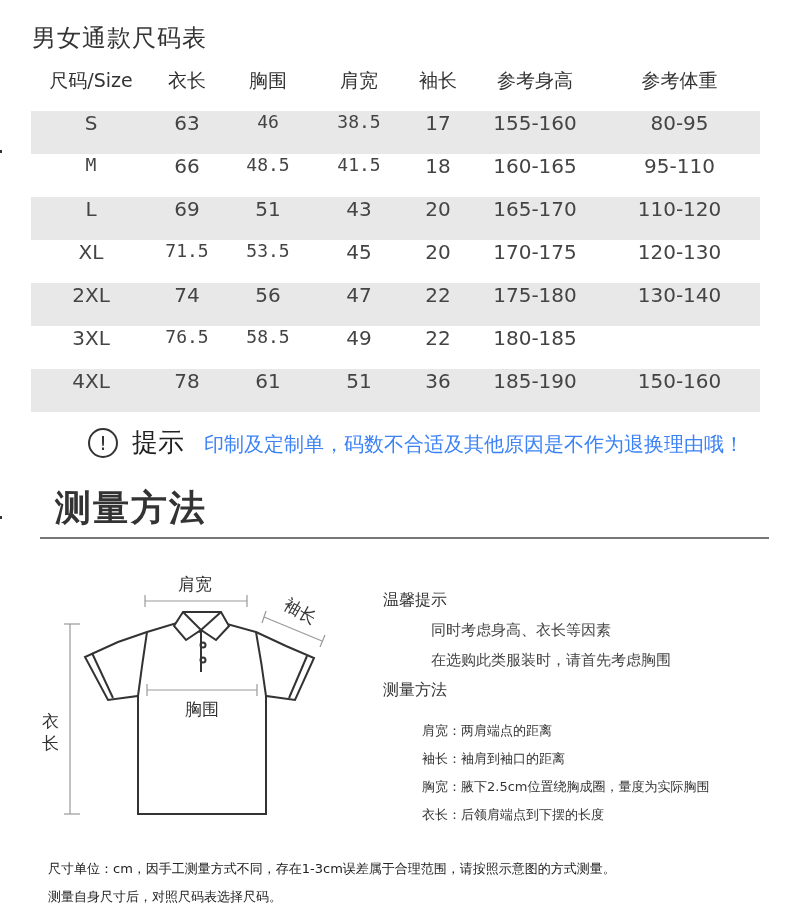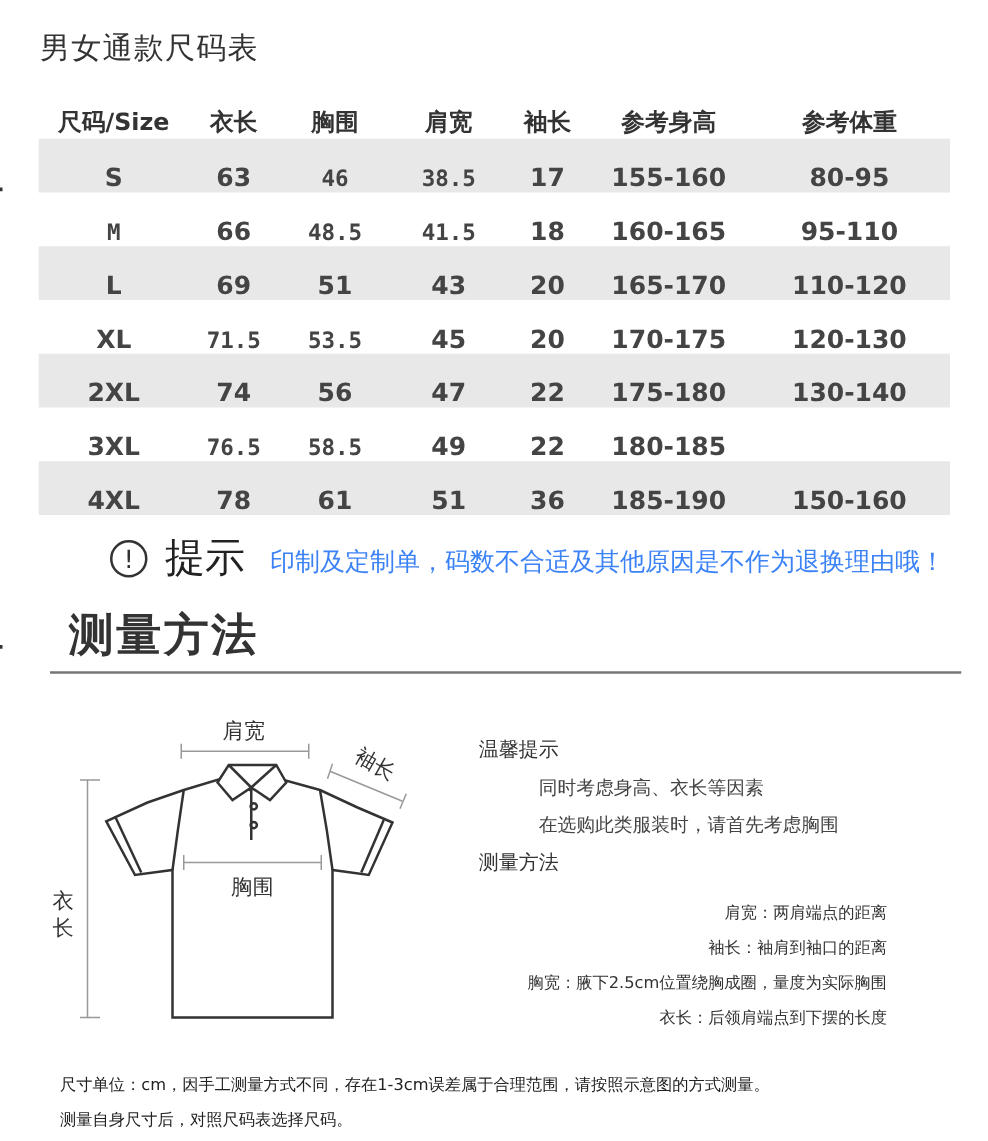--- a/index.html
+++ b/index.html
@@ -2,54 +2,54 @@
 <html><head>
 <meta charset="utf-8">
 <style>
   * { margin:0; padding:0; box-sizing:border-box; }
   html, body { width:790px; height:913px; background:#ffffff; overflow:hidden; }
   body { position:relative; font-family:"DejaVu Sans", "Liberation Sans", sans-serif; color:#333; }
 
   .title { position:absolute; left:32px; top:22px; font-size:24px; color:#333; letter-spacing:1px; }
 
   .table { position:absolute; left:31px; top:68px; width:729px; }
-  .trow { display:flex; height:43px; align-items:flex-end;font-weight:bold; }
+  .trow { display:flex; height:43px; align-items:flex-start; }
   .trow.head { height:43px; }
   .trow.striped { background:#e8e8e8; }
   .cell { text-align:center; font-size:20px; color:#444; white-space:nowrap; }
   .head .cell { font-size:19px; color:#333; }
   .c0 { width:120px; }
   .c1 { width:72px; }
   .c2 { width:90px; }
   .c3 { width:92px; }
   .c4 { width:66px; }
   .c5 { width:128px; }
   .c6 { width:161px; }
   .mono { font-family:"DejaVu Sans Mono", monospace; font-size:18px; }
 
   .tip { position:absolute; left:88px; top:425px; display:flex; align-items:center; }
   .tip-icon { width:30px; height:30px; border:2px solid #333; border-radius:50%; display:flex; align-items:center; justify-content:center; font-size:20px; font-weight:normal; color:#333; }
-  .tip-title { font-size:32px; color:#222; margin-left:14px; }
+  .tip-title { font-size:26px; color:#222; margin-left:14px; }
   .tip-text { font-size:20px; color:#3b82f6; margin-left:20px; margin-top:4px; }
 
   .section-title { position:absolute; left:55px; top:484px; font-size:36px; font-weight:bold; color:#333; letter-spacing:2px; }
   .section-rule { position:absolute; left:40px; top:537px; width:729px; height:2px; background:#777; }
 
   .diagram { position:absolute; left:30px; top:560px; width:320px; height:270px; }
   .diagram svg { position:absolute; left:0; top:0; }
   .dlabel { position:absolute; font-size:17px; color:#333; }
   .lbl-shoulder { left:148px; top:13px; }
   .lbl-sleeve { left:253px; top:40px; transform:rotate(30deg); }
   .lbl-chest { left:155px; top:138px; }
   .lbl-length { left:12px; top:150px; width:18px; line-height:22px; font-size:17px; }
 
   .guide { position:absolute; left:383px; top:585px; }
   .guide .h { font-size:16px; color:#333; height:30px; line-height:30px; }
   .guide .p { font-size:15px; color:#444; padding-left:48px; height:30px; line-height:30px; }
-  .methods { position:absolute; left:422px; top:717px;text-align:right; }
+  .methods { position:absolute; left:422px; top:717px; }
   .methods .m { font-size:13px; color:#333; height:28px; line-height:28px; }
 
   .footer { position:absolute; left:48px; top:855px; font-size:13px; color:#222; }
   .footer div { height:28px; line-height:28px; }
 
   .edge { position:absolute; left:0; width:2px; background:#333; }
 </style>
 </head>
 <body>
 

